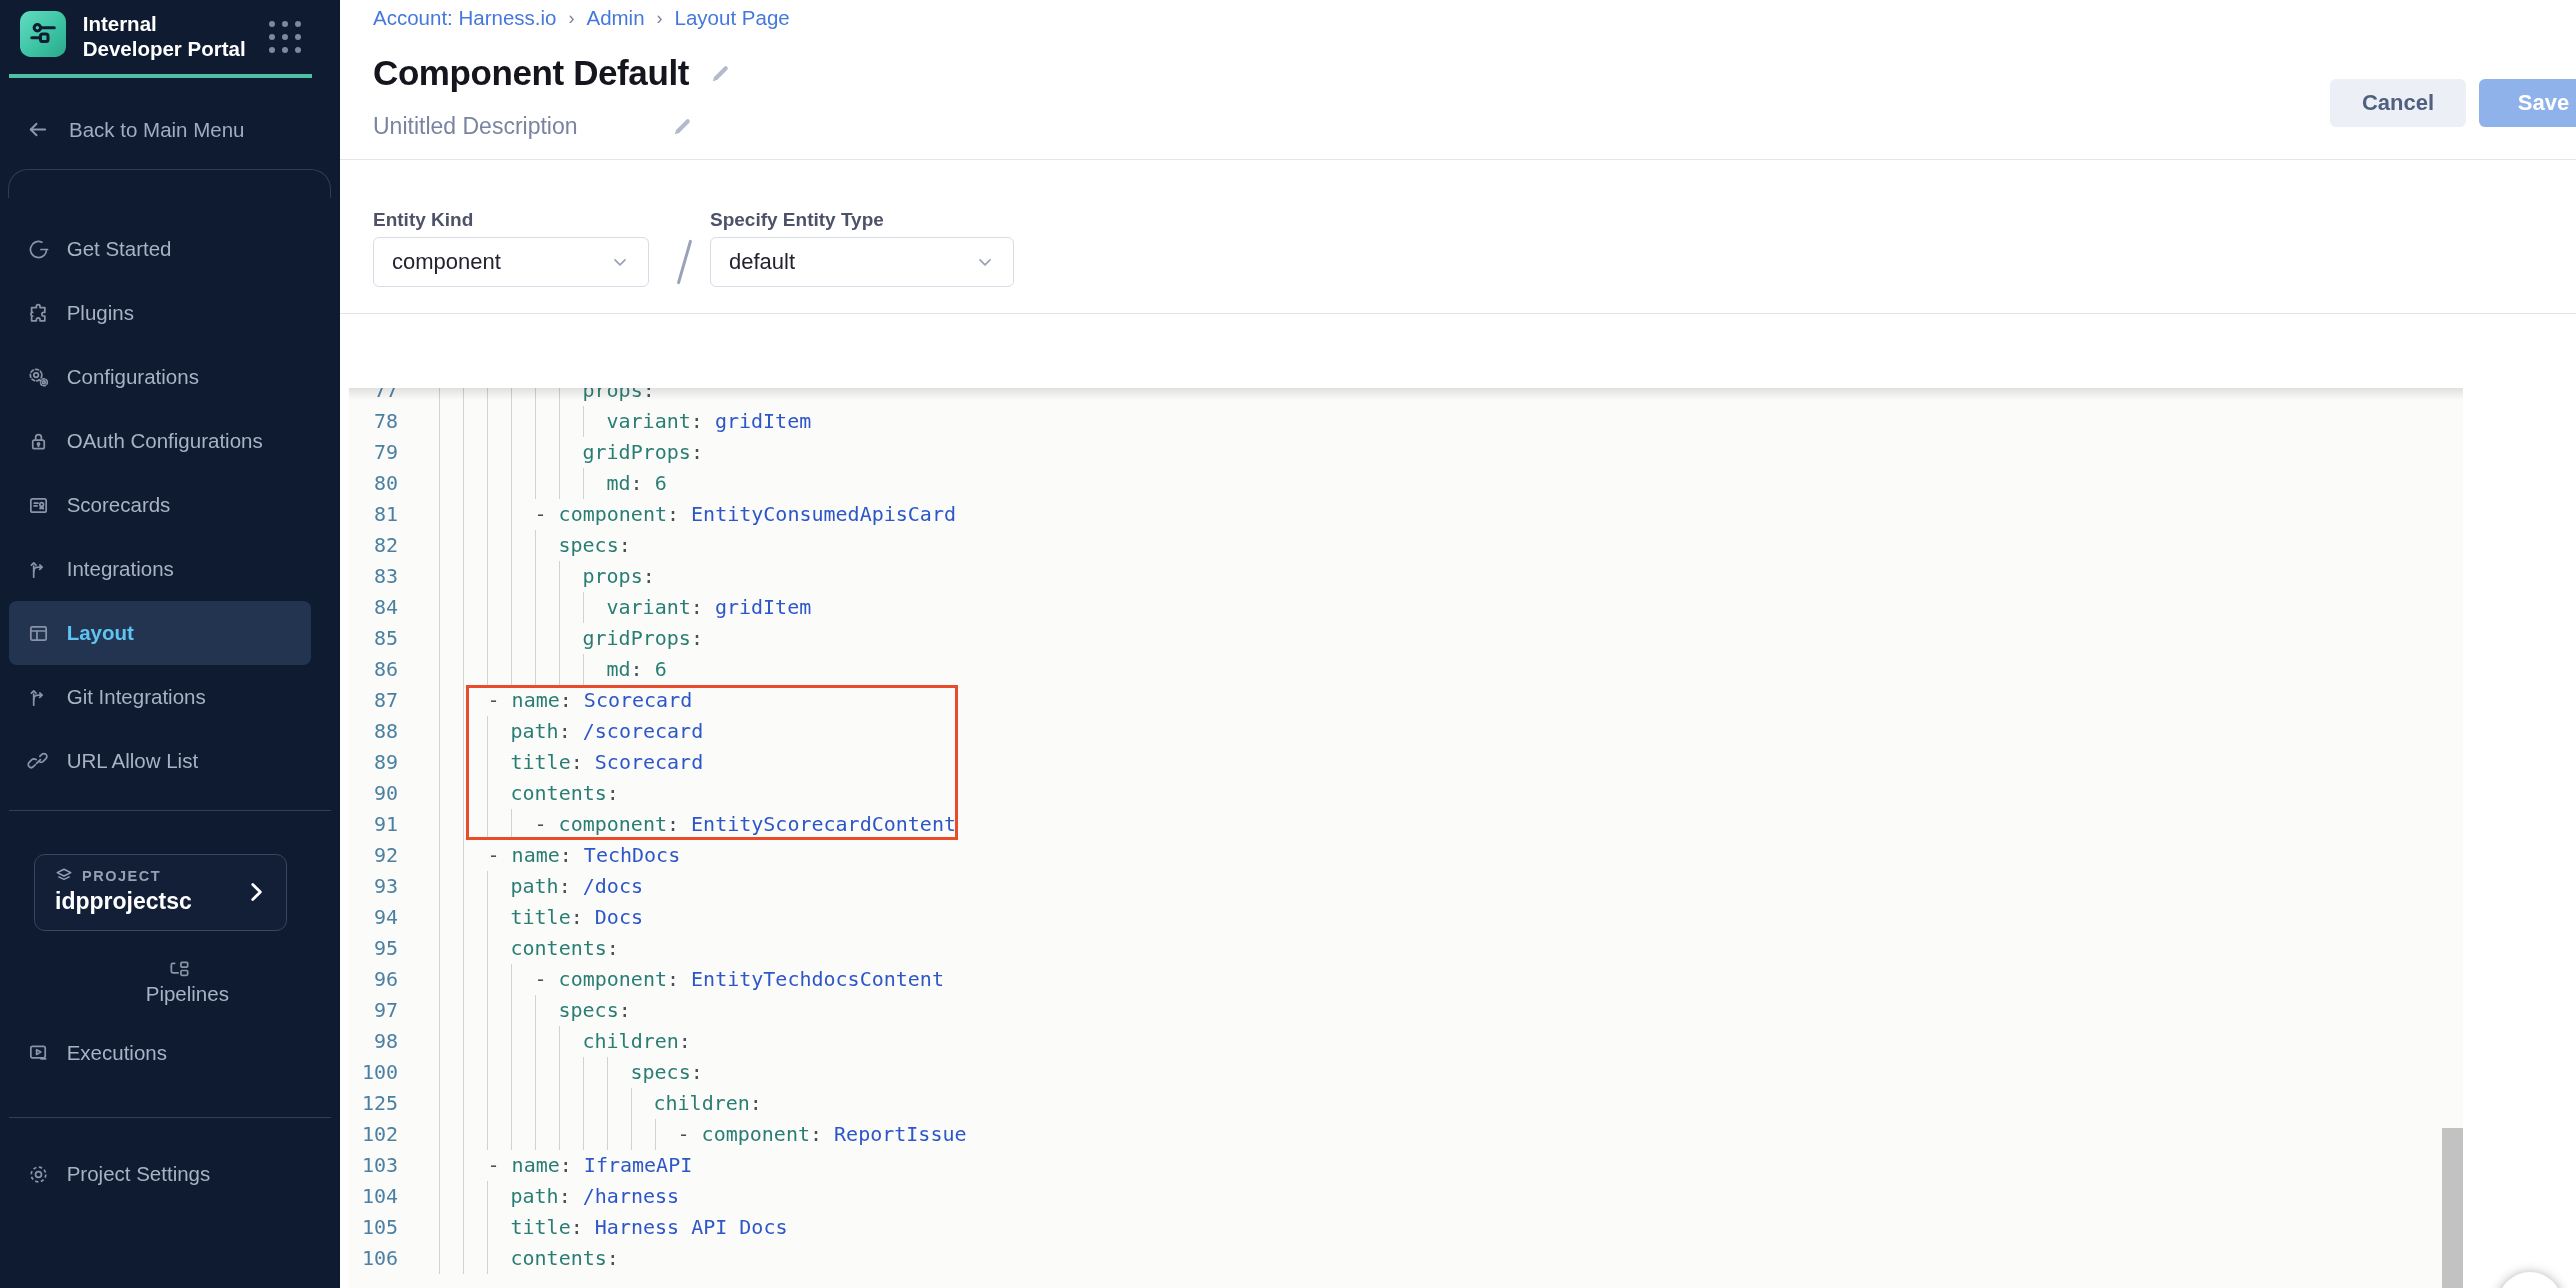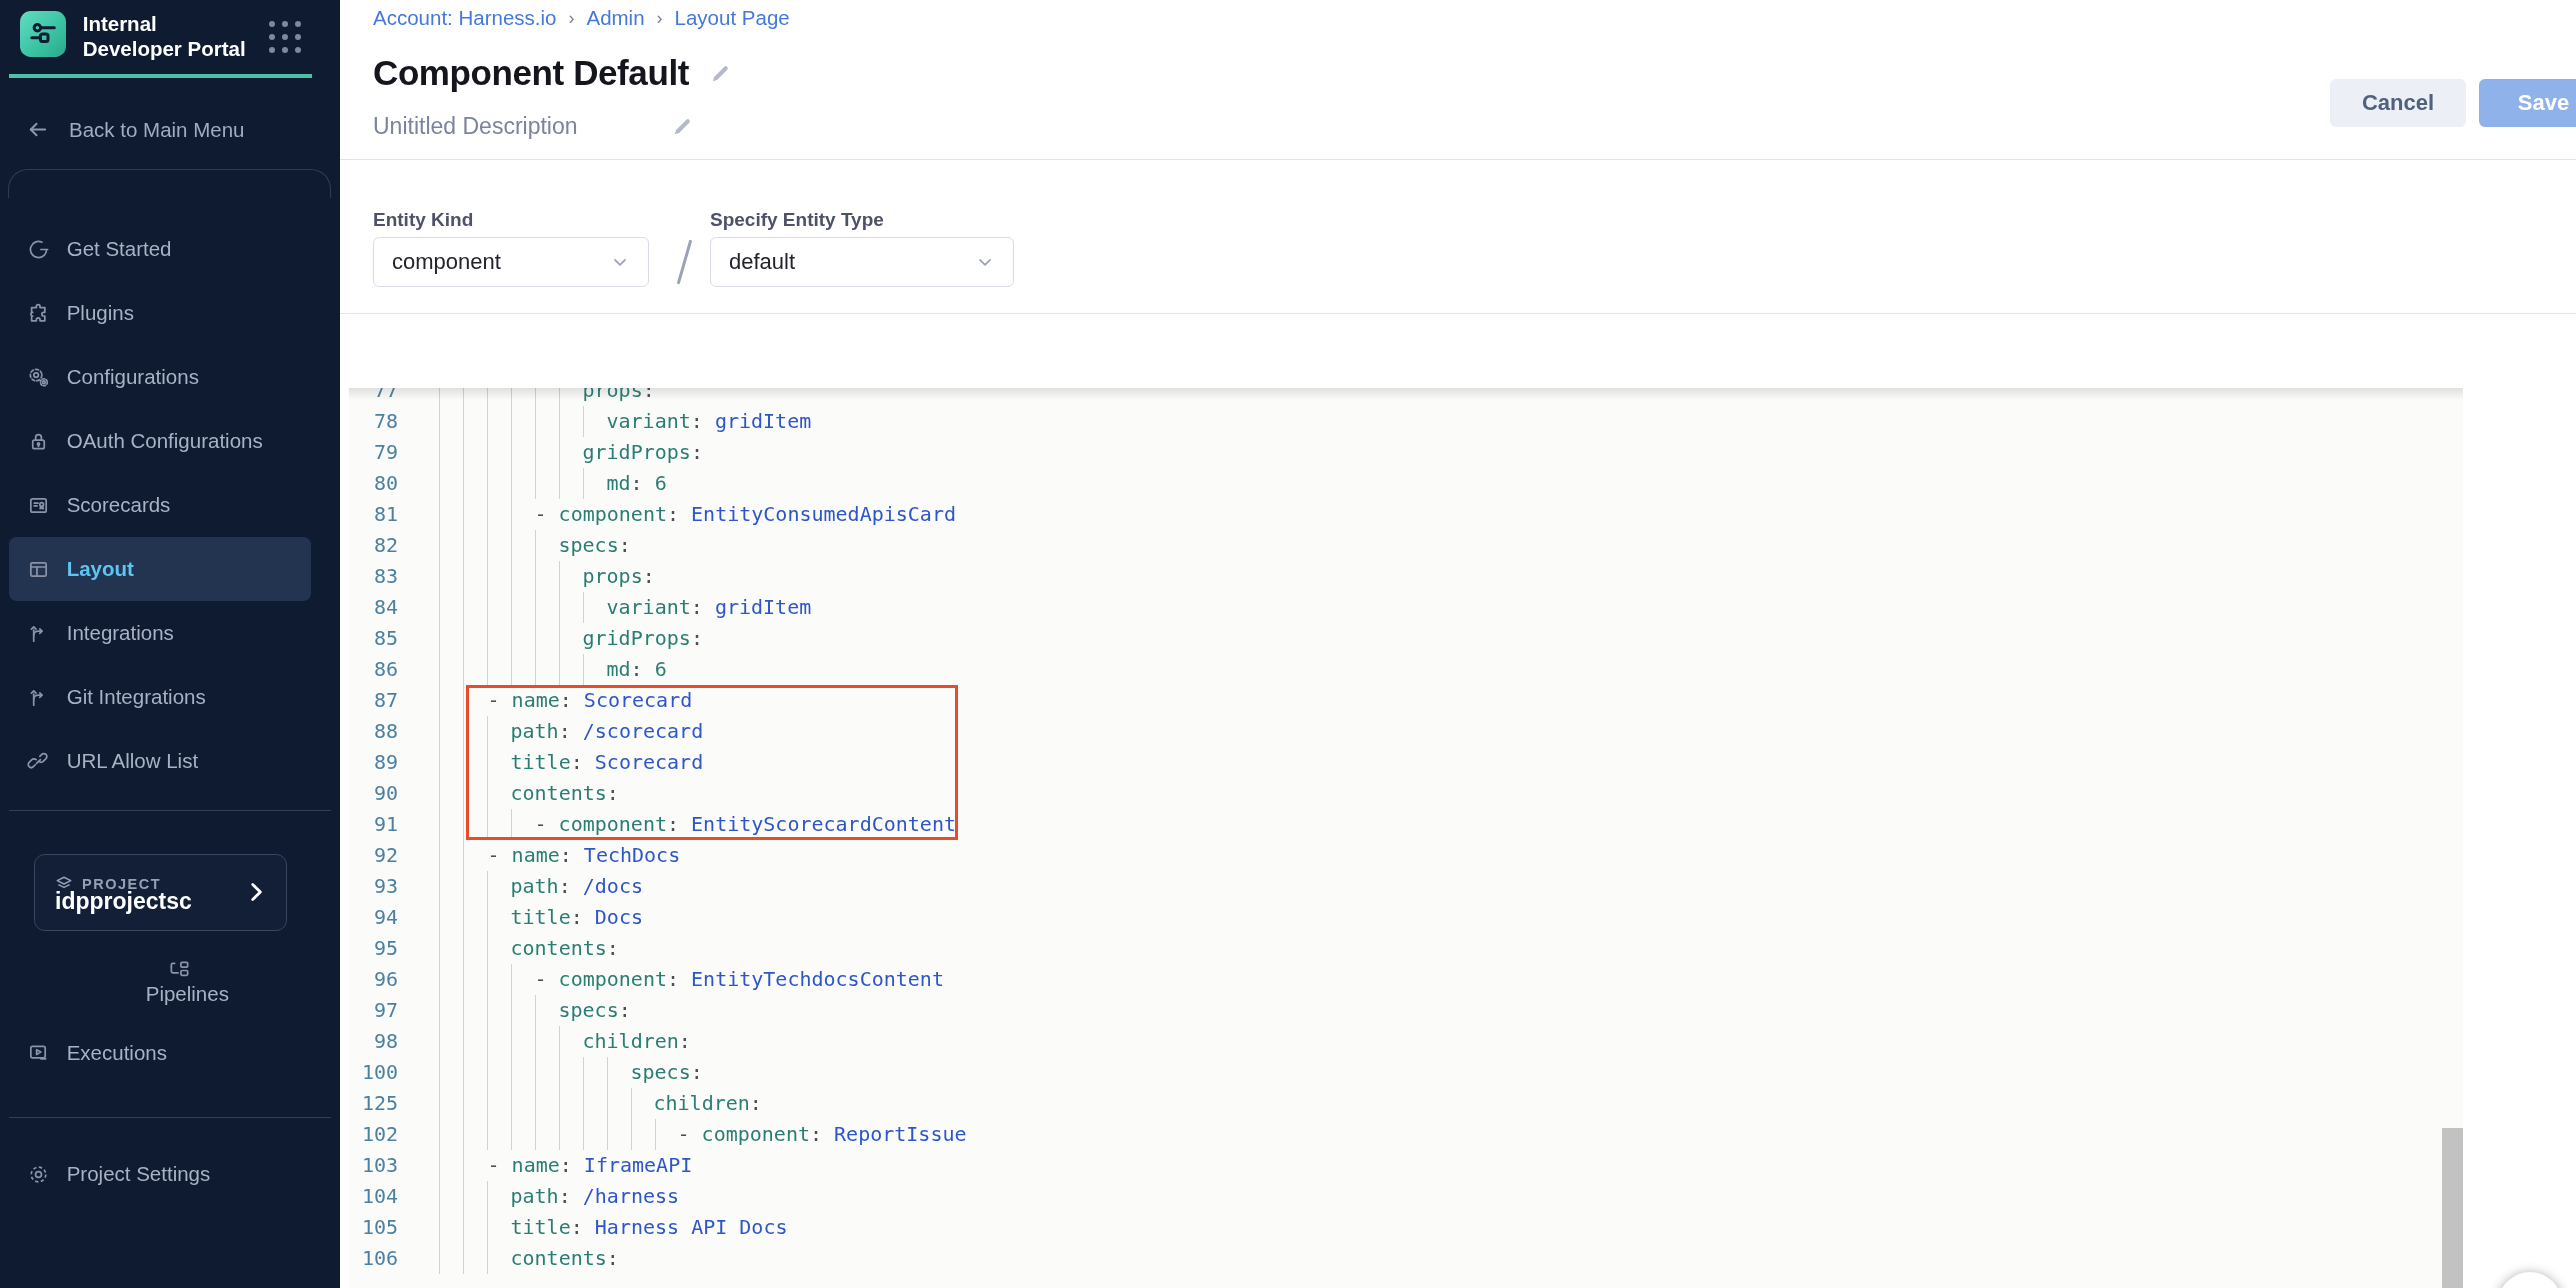--- a/index.html
+++ b/index.html
@@ -25,21 +25,21 @@
   .nav { position:absolute; left:9px; top:169px; width:322px; padding-top:48px; }
   .nav-item { height:64px; display:flex; align-items:center; padding-left:18px; margin-right:20px;
       border-radius:7.6px; cursor:pointer; }
   .nav-item .ic { width:23px; height:23px; flex:0 0 23px; display:flex; align-items:center; justify-content:center; }
   .nav-item .tx { margin-left:16.7px; font-size:20.5px; color:#a9b2c5; white-space:nowrap; }
   .nav-item.selected { background:#22344f; }
   .nav-item.selected .tx { color:#5fc4f2; font-weight:bold; }
   .side-divider { position:absolute; left:9px; width:322px; height:1.1px; background:rgba(255,255,255,0.16); }
   .project-card { position:absolute; left:34px; top:854px; width:253px; height:77px;
       background:#121f36; border:1.1px solid #3b4760; border-radius:10.7px; cursor:pointer; }
-  .project-card .row1 { position:absolute; left:20px; top:20px; display:flex; align-items:center; }
+  .project-card .row1 { position:absolute; left:20px; top:12px; display:flex; align-items:center; }
   .project-card .plabel { margin-left:9px; font-size:14.5px; font-weight:bold; letter-spacing:1.5px; color:#96a0b4; }
   .project-card .pname { position:absolute; left:20px; top:33px; font-size:23px; font-weight:bold; color:#ffffff; }
   .project-card .chev { position:absolute; right:16.7px; top:24px; }
   .bottom-item { position:absolute; left:9px; width:322px; height:64px; display:flex; align-items:center;
       padding-left:18px; cursor:pointer; }
   .bottom-item .ic { width:23px; height:23px; flex:0 0 23px; display:flex; align-items:center; justify-content:center; }
   .bottom-item .tx { margin-left:16.7px; font-size:20.5px; color:#a9b2c5; white-space:nowrap; }
 
   
   .breadcrumb { position:absolute; left:373px; top:6px; display:flex; align-items:center; font-size:20.5px; }
@@ -175,40 +175,40 @@
             <svg width="23" height="23" viewBox="0 0 24 24" fill="none" stroke="#8b93a8" stroke-width="1.8" stroke-linecap="round" stroke-linejoin="round">
               <rect x="4" y="5" width="16" height="14" rx="1.8"></rect>
               <path d="M7.5 9.5h4"></path>
               <path d="M7.5 12.5h3"></path>
               <circle cx="15.3" cy="11" r="1.9"></circle>
               <path d="M14.3 12.8l-.6 2.6 1.6-.9 1.6.9-.6-2.6"></path>
             </svg>
           </span>
           <span class="tx">Scorecards</span>
         </div>
-        <div class="nav-item selected">
-          <span class="ic">
-            <svg width="23" height="23" viewBox="0 0 24 24" fill="none" stroke="#8b93a8" stroke-width="1.8" stroke-linecap="round" stroke-linejoin="round">
-              <rect x="4" y="5" width="16" height="14" rx="1.6"></rect>
-              <path d="M4 9.4h16"></path>
-              <path d="M10.4 9.4V19"></path>
-            </svg>
-          </span>
-          <span class="tx">Layout</span>
-        </div>
         <div class="nav-item">
           <span class="ic">
             <svg width="23" height="23" viewBox="0 0 24 24" fill="none" stroke="#8b93a8" stroke-width="1.8" stroke-linecap="round" stroke-linejoin="round">
               <path d="M7 20V8.5"></path>
               <path d="M4.6 7.5L7 5.1l2.4 2.4"></path>
               <path d="M7 14c0-3 1.8-4.4 5-4.4h3.4"></path>
               <path d="M13.3 7.3l2.4 2.3-2.4 2.3"></path>
             </svg>
           </span>
           <span class="tx">Integrations</span>
+        </div>
+        <div class="nav-item selected">
+          <span class="ic">
+            <svg width="23" height="23" viewBox="0 0 24 24" fill="none" stroke="#8b93a8" stroke-width="1.8" stroke-linecap="round" stroke-linejoin="round">
+              <rect x="4" y="5" width="16" height="14" rx="1.6"></rect>
+              <path d="M4 9.4h16"></path>
+              <path d="M10.4 9.4V19"></path>
+            </svg>
+          </span>
+          <span class="tx">Layout</span>
         </div>
         <div class="nav-item">
           <span class="ic">
             <svg width="23" height="23" viewBox="0 0 24 24" fill="none" stroke="#8b93a8" stroke-width="1.8" stroke-linecap="round" stroke-linejoin="round">
               <path d="M7 20V8.5"></path>
               <path d="M4.6 7.5L7 5.1l2.4 2.4"></path>
               <path d="M7 14c0-3 1.8-4.4 5-4.4h3.4"></path>
               <path d="M13.3 7.3l2.4 2.3-2.4 2.3"></path>
             </svg>
           </span>

